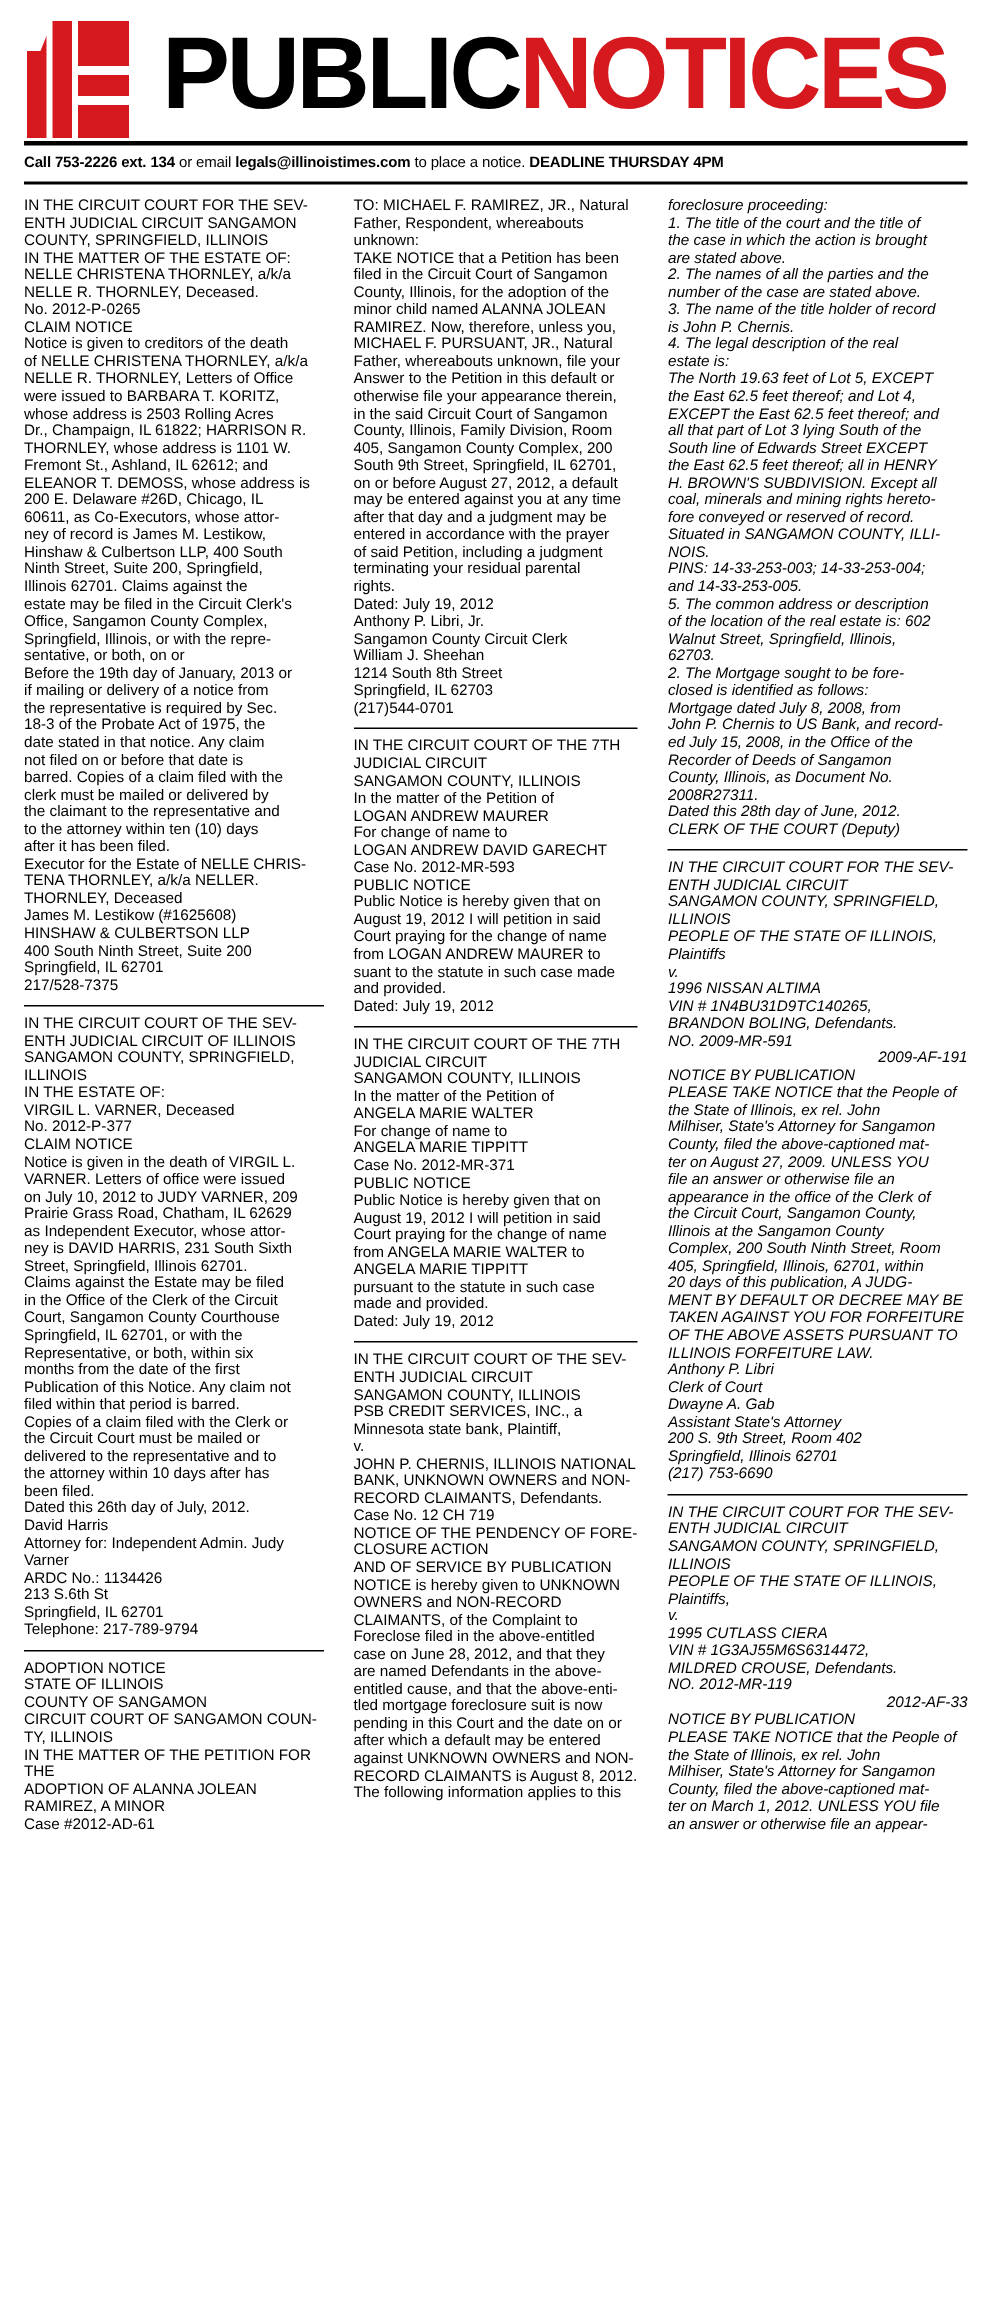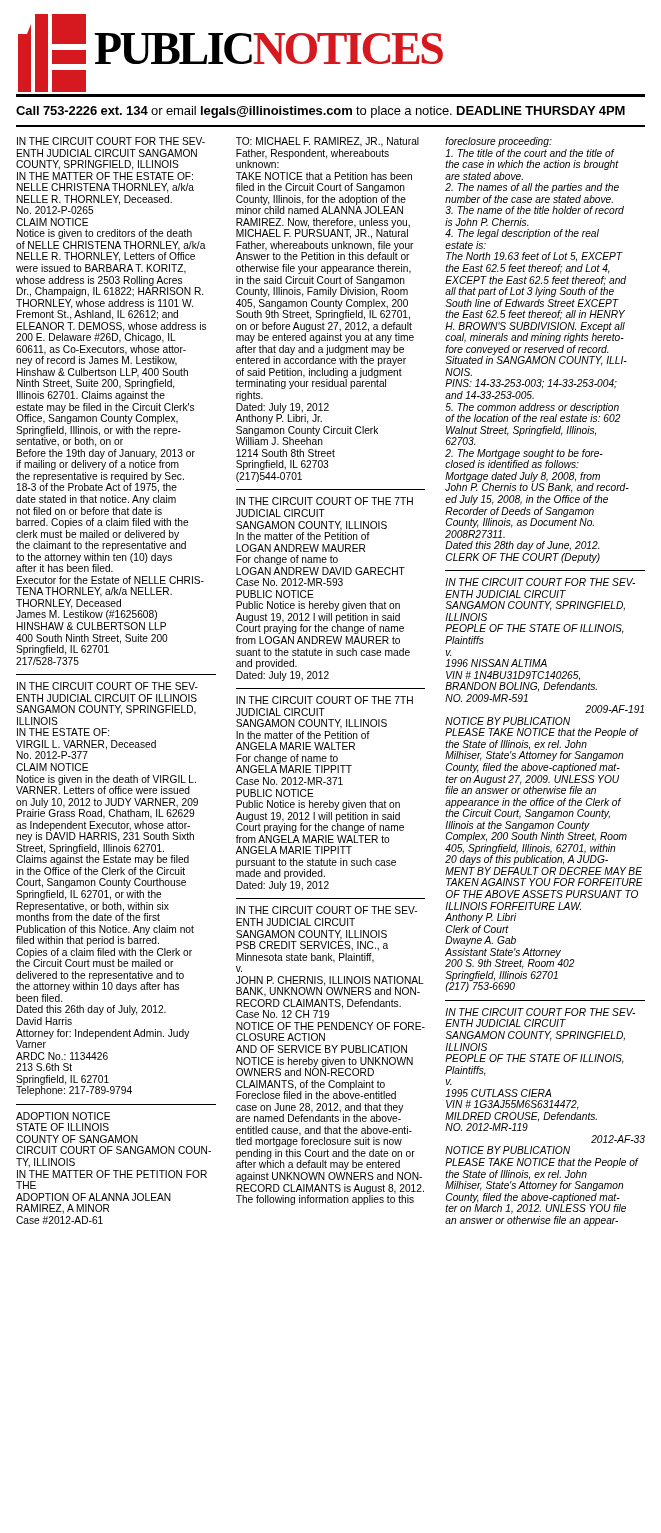--- a/index.html
+++ b/index.html
@@ -47,36 +47,37 @@
     width: 13px; height: 10px;
     background: #ffffff;
     transform: skewX(-22deg);
     transform-origin: top left;
   }
   .title-wrap {
     flex: 1 1 auto;
     padding-top: 2px;
   }
   .title {
-    font-family: Liberation Serif, serif;
+    font-family: Liberation Sans, sans-serif;
     font-weight: bold;
-    font-size: 46px;
+    font-size: 68px;
     line-height: 66px;
     letter-spacing: -2.5px;
     white-space: nowrap;
+    text-align: center;
   }
   .title .public { color: #000000; }
   .title .notices { color: #d5191e; }
 
   .rule-thick {
     border-top: 3px solid #000;
     margin-top: 2px;
   }
   .subline {
-    font-size: 13px;
+    font-size: 10px;
     font-weight: bold;
     padding: 6px 0 7px 0;
     letter-spacing: -0.1px;
   }
   .subline .reg { font-weight: normal; }
   .rule-med {
     border-top: 2px solid #000;
   }
 
   

